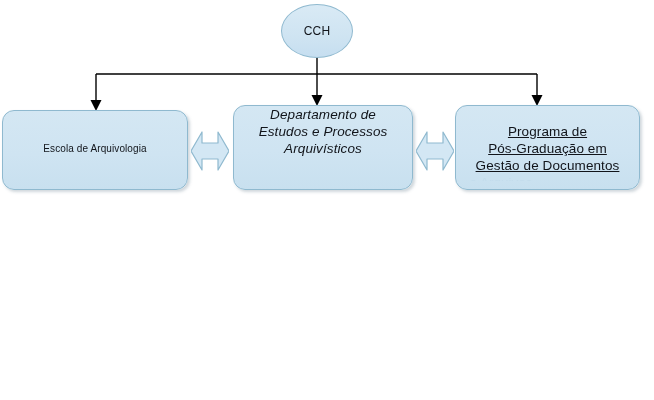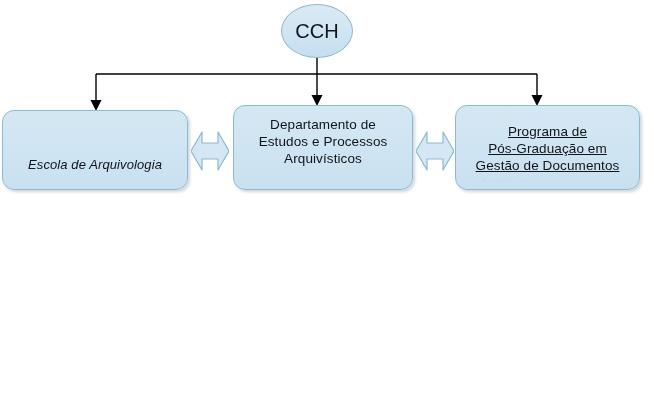--- a/index.html
+++ b/index.html
@@ -53,30 +53,29 @@
     line-height: 17px;
     letter-spacing: 0.1px;
     white-space: pre-line;
     padding: 0 6px;
   }
 
   
   #box-escola { left: 2px;   top: 110px; width: 186px; height: 80px; }
   #box-escola .node-label {
     align-self: flex-end;
-    margin-bottom: 16px;
-    font-size: 13px;
-    font-style: italic;
+    margin-bottom: 32px;
+    font-size: 10px;
   }
 
   
   #box-departamento { left: 233px; top: 105px; width: 180px; height: 85px; }
   #box-departamento .node-label {
     align-self: flex-start;
-    margin-top: 10px;
+    font-style: italic;
   }
 
   
   #box-programa { left: 455px; top: 105px; width: 185px; height: 85px; }
   #box-programa .node-label {
     align-self: flex-start;
     margin-top: 8px;
     text-decoration: underline;
   }
   .clipped-line {
@@ -97,21 +96,21 @@
     height: 54px;
     box-sizing: border-box;
     border: 1px solid #8fb9cf;
     border-radius: 50%;
     background: linear-gradient(180deg, #d9eaf5 0%, #cfe4f2 60%, #c6def0 100%);
     display: flex;
     align-items: center;
     justify-content: center;
   }
   #node-cch .node-label {
-    font-size: 20px;
+    font-size: 12px;
     line-height: 16px;
   }
 
   
   .bidir-arrow {
     position: absolute;
     width: 38px;
     height: 44px;
   }
   #arrow-escola-departamento { left: 191px; top: 129px; }

